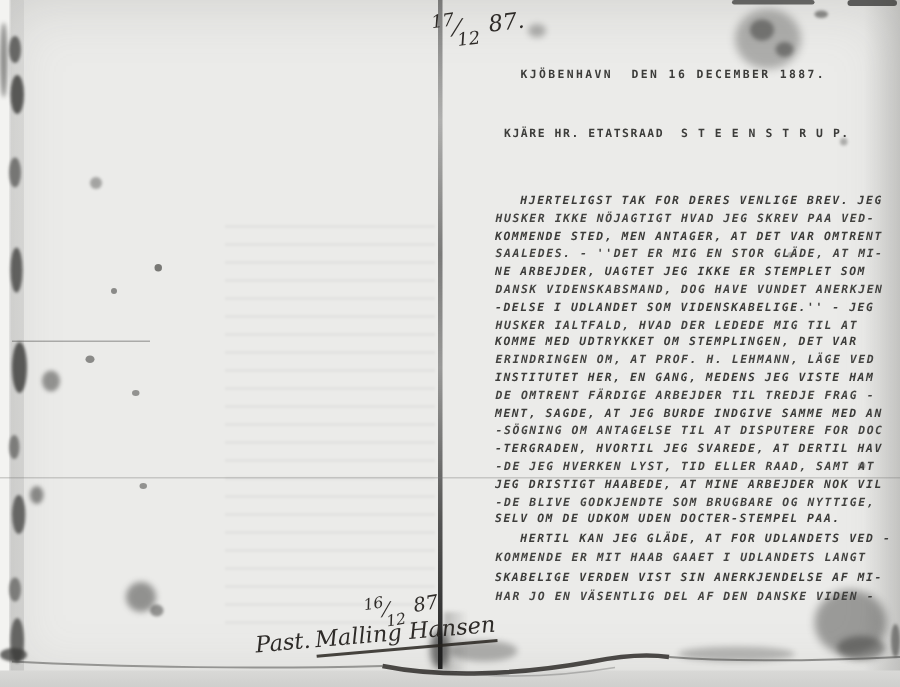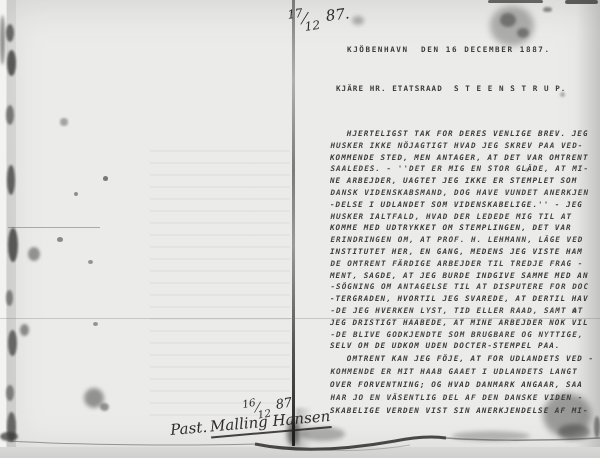--- a/index.html
+++ b/index.html
@@ -130,21 +130,21 @@
   </svg>
 
   <div class="hw hw-top">
     <sup>17</sup>⁄<sub>12</sub>
     <span>87.</span>
   </div>
 
   <div class="typed dateline">KJÖBENHAVN  DEN 16 DECEMBER 1887.</div>
   <div class="typed salutation">KJÄRE HR. ETATSRAAD  S T E E N S T R U P.</div>
   <div class="typed para para-1"><div class="tline">   HJERTELIGST TAK FOR DERES VENLIGE BREV. JEG</div><div class="tline">HUSKER IKKE NÖJAGTIGT HVAD JEG SKREV PAA VED-</div><div class="tline">KOMMENDE STED, MEN ANTAGER, AT DET VAR OMTRENT</div><div class="tline">SAALEDES. - ''DET ER MIG EN STOR GLÄDE, AT MI-</div><div class="tline">NE ARBEJDER, UAGTET JEG IKKE ER STEMPLET SOM</div><div class="tline">DANSK VIDENSKABSMAND, DOG HAVE VUNDET ANERKJEN</div><div class="tline">-DELSE I UDLANDET SOM VIDENSKABELIGE.'' - JEG</div><div class="tline">HUSKER IALTFALD, HVAD DER LEDEDE MIG TIL AT</div><div class="tline">KOMME MED UDTRYKKET OM STEMPLINGEN, DET VAR</div><div class="tline">ERINDRINGEN OM, AT PROF. H. LEHMANN, LÄGE VED</div><div class="tline">INSTITUTET HER, EN GANG, MEDENS JEG VISTE HAM</div><div class="tline">DE OMTRENT FÄRDIGE ARBEJDER TIL TREDJE FRAG -</div><div class="tline">MENT, SAGDE, AT JEG BURDE INDGIVE SAMME MED AN</div><div class="tline">-SÖGNING OM ANTAGELSE TIL AT DISPUTERE FOR DOC</div><div class="tline">-TERGRADEN, HVORTIL JEG SVAREDE, AT DERTIL HAV</div><div class="tline">-DE JEG HVERKEN LYST, TID ELLER RAAD, SAMT AT</div><div class="tline">JEG DRISTIGT HAABEDE, AT MINE ARBEJDER NOK VIL</div><div class="tline">-DE BLIVE GODKJENDTE SOM BRUGBARE OG NYTTIGE,</div><div class="tline">SELV OM DE UDKOM UDEN DOCTER-STEMPEL PAA.</div></div>
-  <div class="typed para para-2"><div class="tline">   OMTRENT KAN JEG FÖJE, AT FOR UDLANDETS VED -</div><div class="tline">KOMMENDE ER MIT HAAB GAAET I UDLANDETS LANGT</div><div class="tline">OVER FORVENTNING; OG HVAD DANMARK ANGAAR, SAA</div><div class="tline">HAR JO EN VÄSENTLIG DEL AF DEN DANSKE VIDEN -</div><div class="tline">SKABELIGE VERDEN VIST SIN ANERKJENDELSE AF MI-</div></div>
+  <div class="typed para para-2"><div class="tline">   HERTIL KAN JEG GLÄDE, AT FOR UDLANDETS VED -</div><div class="tline">KOMMENDE ER MIT HAAB GAAET I UDLANDETS LANGT</div><div class="tline">SKABELIGE VERDEN VIST SIN ANERKJENDELSE AF MI-</div><div class="tline">HAR JO EN VÄSENTLIG DEL AF DEN DANSKE VIDEN -</div></div>
 
   <div class="hw hw-recv">
     <sup>16</sup>⁄<sub>12</sub>
     <span>87</span>
   </div>
   <div class="hw hw-sig">
     <span>Past.</span><span class="sig-name">Malling Hansen</span>
   </div>
 
 </div>

